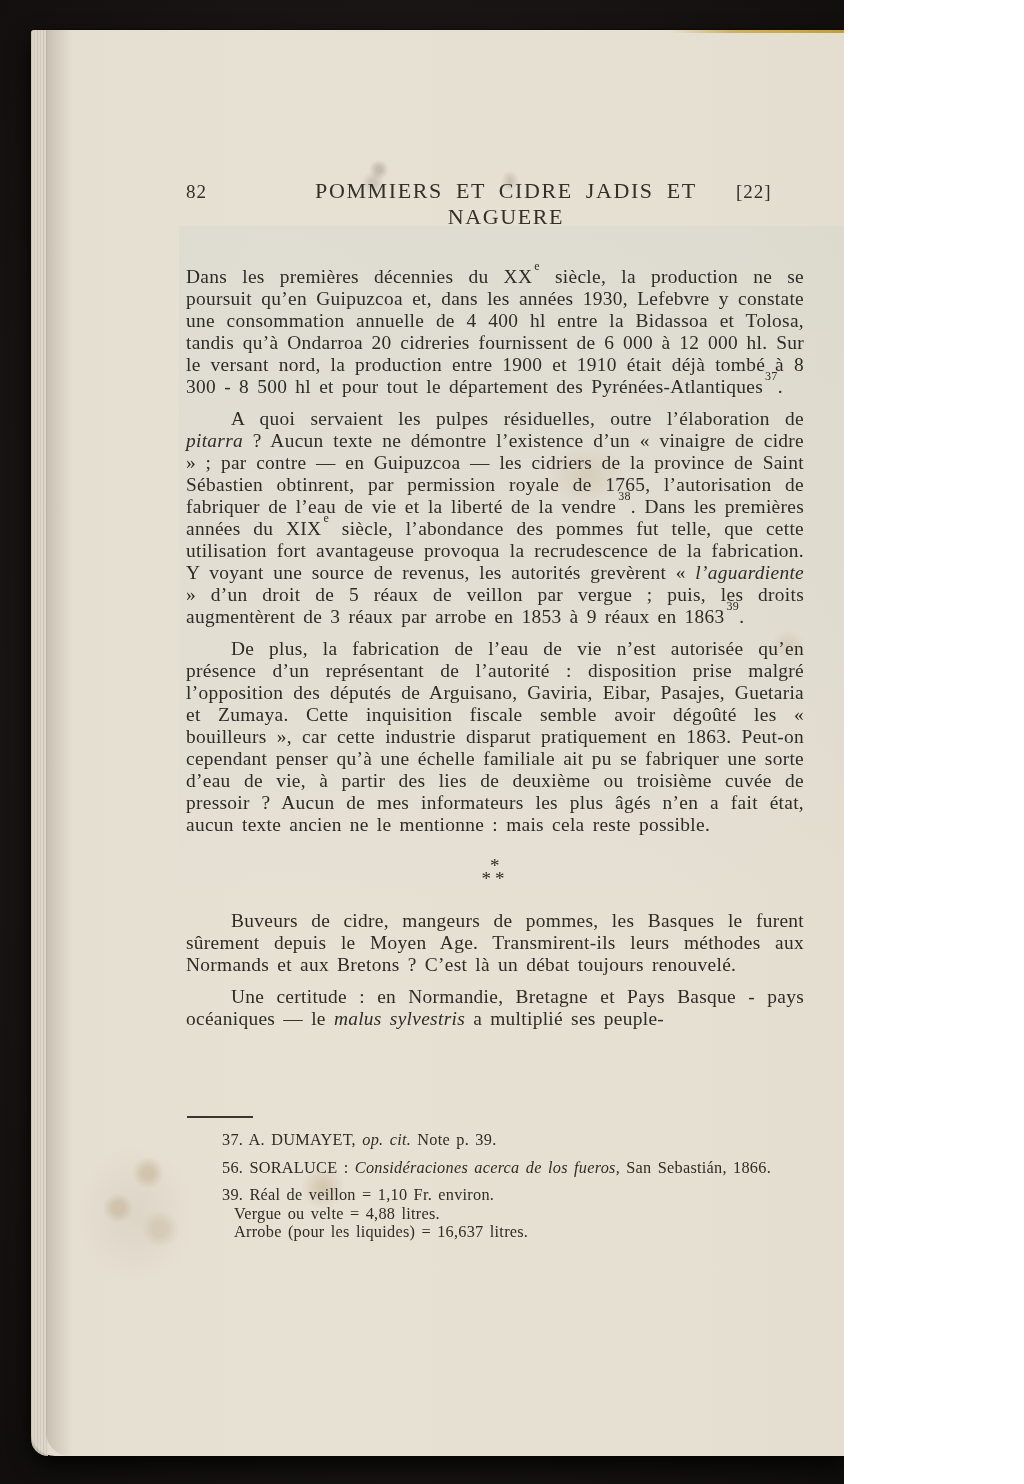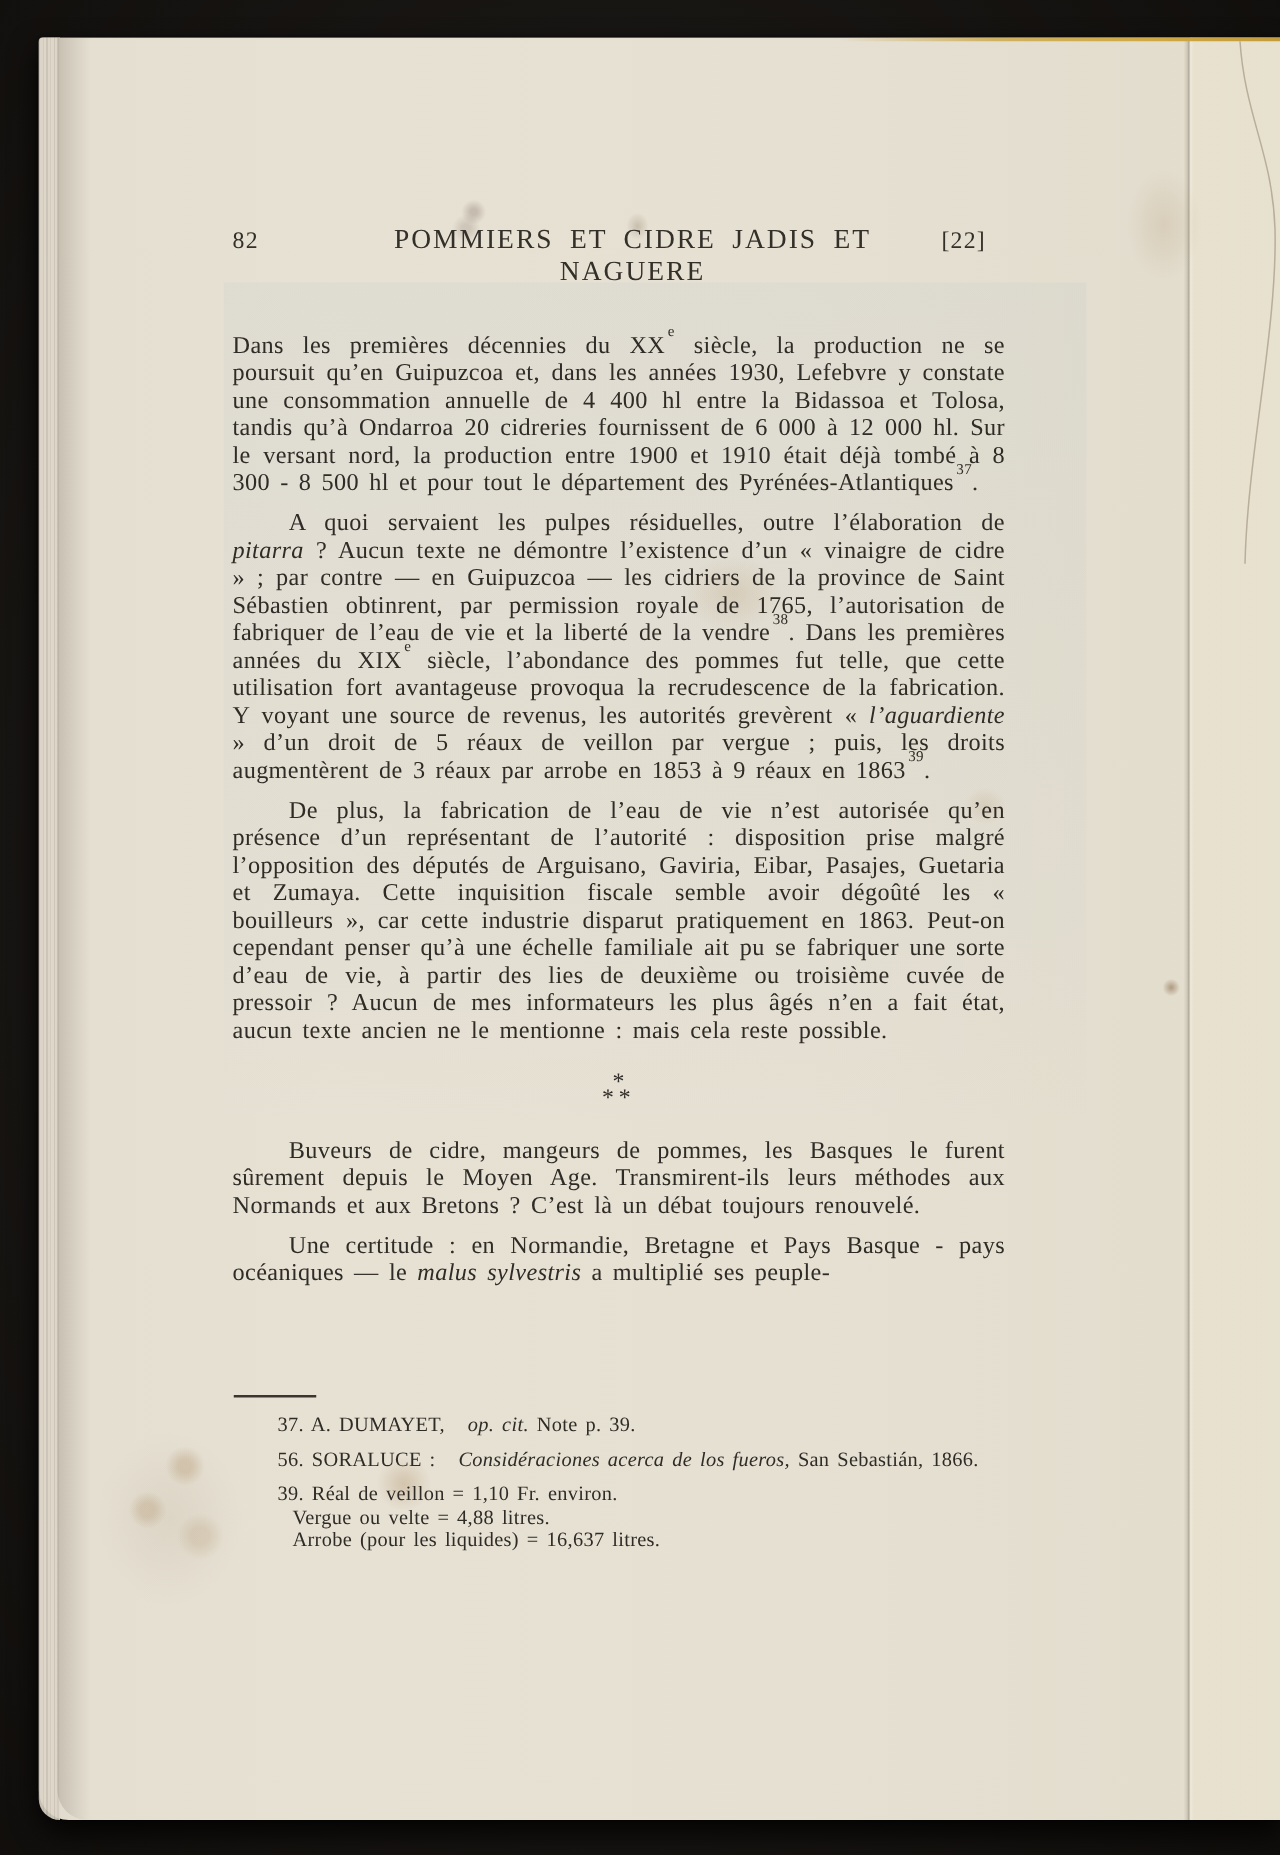--- a/index.html
+++ b/index.html
@@ -1,18 +1,18 @@
 <!DOCTYPE html>
 <html><head>
 <meta charset="utf-8">
 <style>
   html,body{margin:0;padding:0;}
   .scene{
     position:relative;
-    width:1024px;height:1484px;
+    width:844px;height:1484px;
     overflow:hidden;
     background-color:#171411;
     background-image:radial-gradient(ellipse at 48% 46%, rgba(255,255,255,0.05), rgba(0,0,0,0.30));
     font-family:"Liberation Serif","DejaVu Serif",serif;
   }
   .page{
     position:absolute;left:31px;top:30px;right:0;bottom:28px;
     border-radius:4px 0 0 24px;
     background:
       linear-gradient(90deg,
@@ -77,21 +77,21 @@
   .s8{left:740px;top:600px;width:34px;height:30px;
       background:radial-gradient(closest-side, rgba(150,112,58,0.15), rgba(150,112,58,0));}
 
   .page-header{
     position:absolute;left:155px;top:148px;width:620px;
     display:flex;align-items:baseline;
     color:#332f29;font-size:19px;
   }
   .page-number{width:90px;letter-spacing:1px;}
   .running-title{flex:1;text-align:center;letter-spacing:1.6px;word-spacing:6px;font-size:22px;}
-  .folio-ref{width:70px;text-align:center;letter-spacing:1px;}
+  .folio-ref{width:70px;text-align:left;letter-spacing:1px;}
 
   .text-col{
     position:absolute;left:155px;top:200px;width:618px;
     color:#2f2b26;
     font-size:19.4px;line-height:22px;
     text-align:justify;
     letter-spacing:0.30px;word-spacing:3px;margin-top:36px;
   }
   .text-col p{margin:0 0 10px 0;}
   .text-col p.ind{text-indent:45px;}
@@ -110,21 +110,21 @@
   .footnotes{
     position:absolute;left:155px;top:1086px;width:622px;
     color:#2f2b26;font-size:16.3px;line-height:18.5px;
     text-align:justify;letter-spacing:0.25px;word-spacing:2px;
   }
   .fn-rule{width:66px;height:2px;background:#3a352e;margin:0 0 13px 1px;}
   .fn-note{margin:0 0 9px 0;}
   .fn-line{display:block;}
   .fn-first{text-indent:36px;}
   .fn-cont{padding-left:48px;}
-  .footnotes i{font-style:italic;margin-left:12px;}
+  .footnotes i{font-style:italic;}
 </style>
 </head>
 <body>
 
 <div class="scene">
   <div class="page">
     <div class="edge-stack"></div>
     <div class="edge-shade"></div>
     <div class="right-leaf"></div>
     <div class="gutter-crease"></div>

